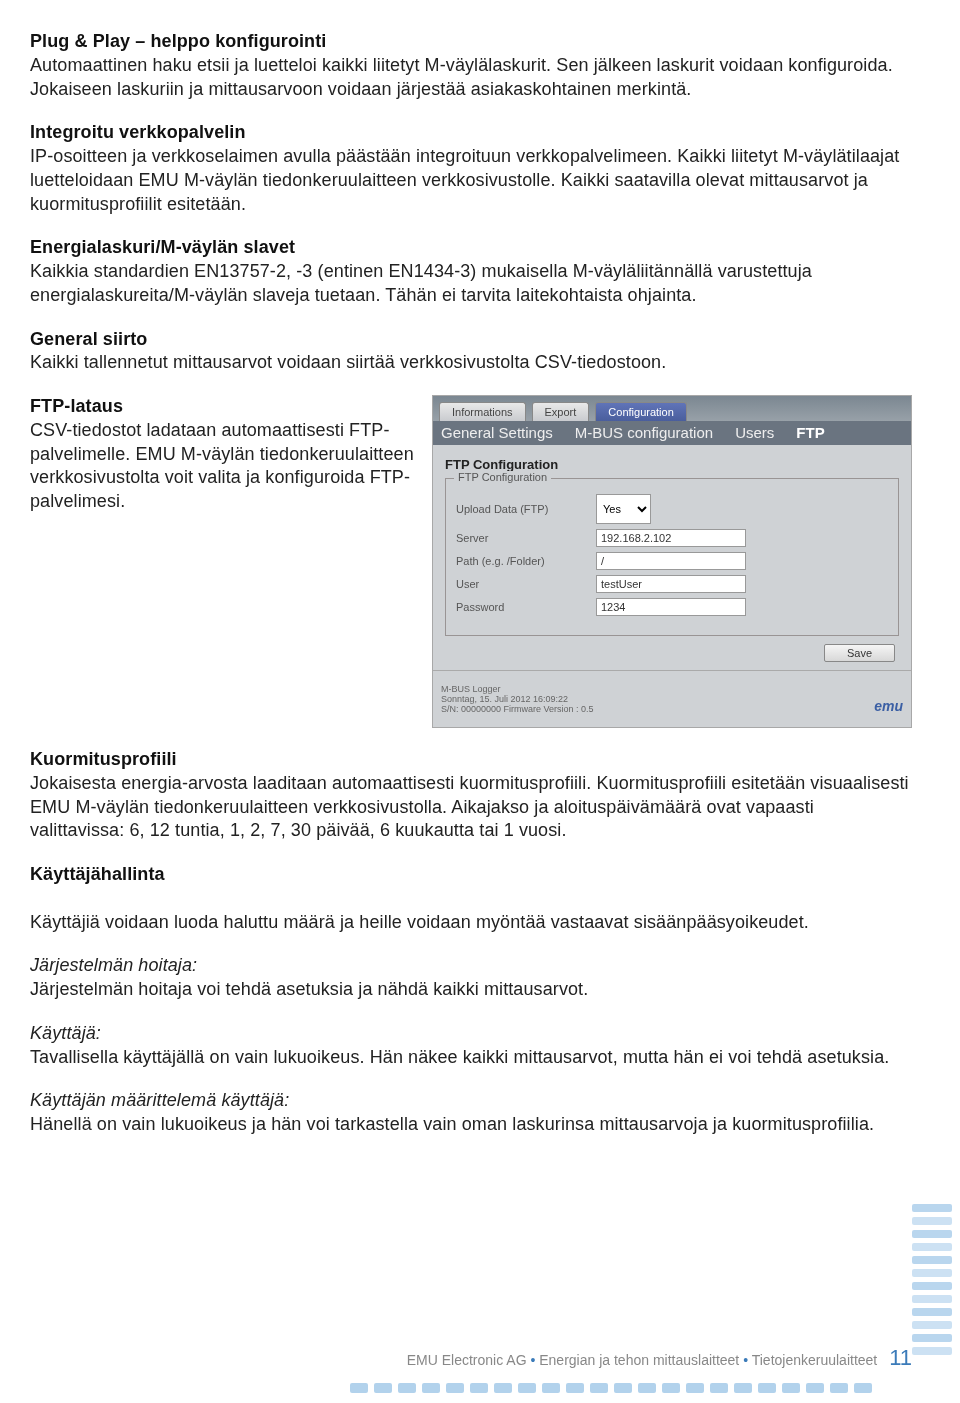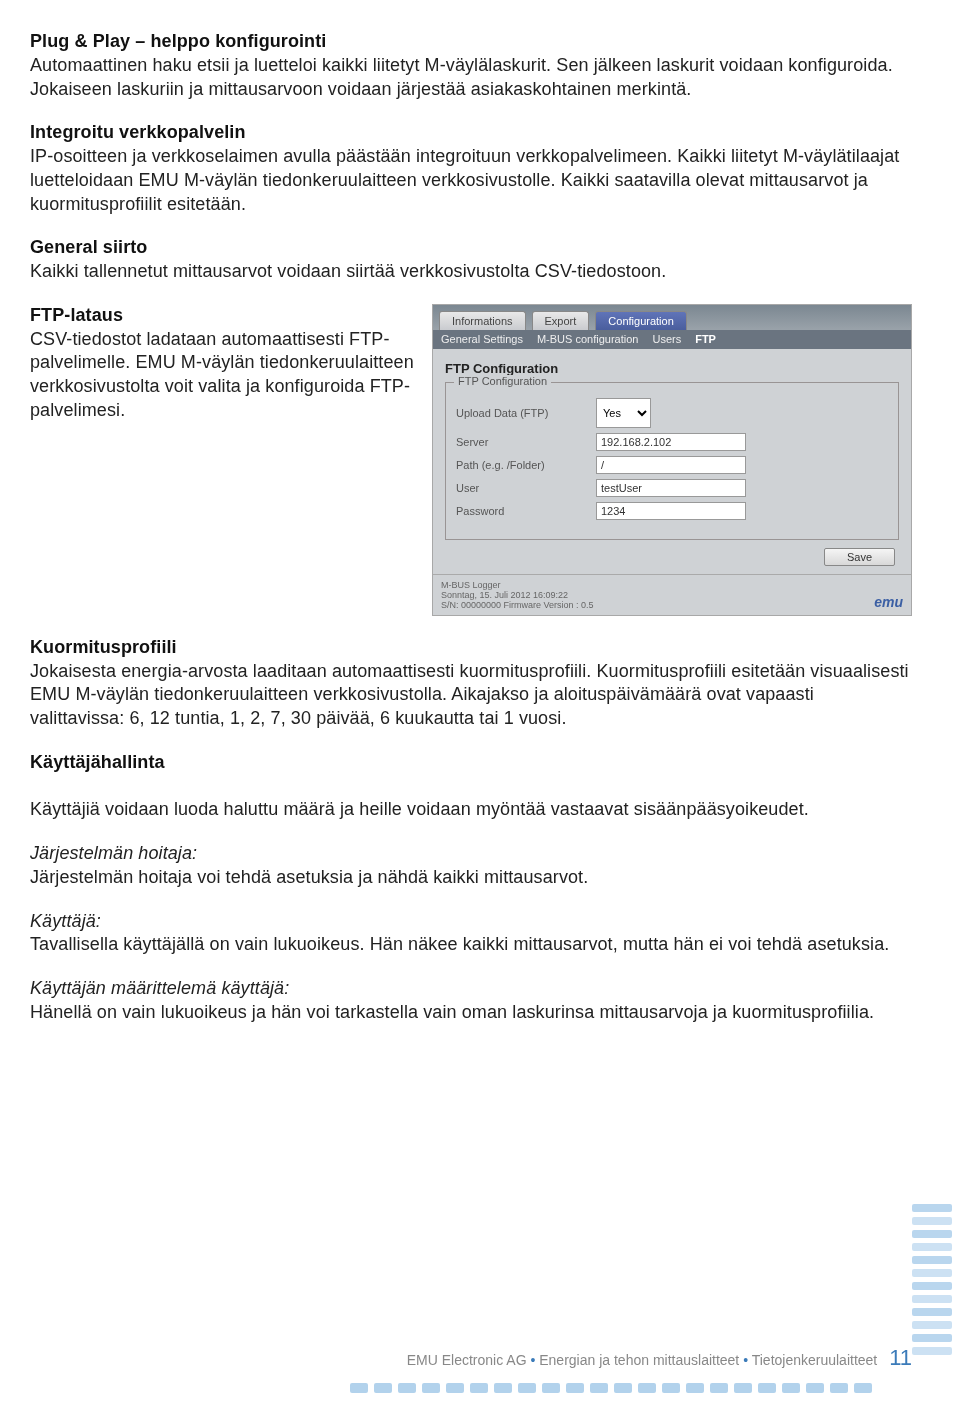--- a/index.html
+++ b/index.html
@@ -52,22 +52,22 @@
   }
   .ftp-tabs1 { display:flex; gap:6px; padding:6px 6px 0 6px; }
   .ftp-tab1 {
     background: linear-gradient(#e9e9e9,#c9cbcf);
     border:1px solid #888; border-bottom:none;
     border-radius:3px 3px 0 0;
     padding:3px 12px; font-size:11px; color:#444;
   }
   .ftp-tab1.active { background: linear-gradient(#6074b8,#4a5e9d); color:#fff; }
   .ftp-tabs2 {
-    display:flex; gap:14px; padding:3px 8px 4px 8px;
-    font-size:11px; color:#eee;
+    display:flex; gap:22px; padding:3px 8px 4px 8px;
+    font-size:15px; color:#eee;
     background:#6a7480;
   }
   .ftp-tabs2 span.active { color:#fff; font-weight:bold; }
   .ftp-body { background:#cfd2d5; padding:12px 12px 6px 12px; }
   .ftp-title { font-weight:bold; font-size:13px; margin-bottom:6px; color:#222;}
   .ftp-box { border:1px solid #999494; padding:10px 10px 14px 10px; position:relative; }
   .ftp-box-legend {
     position:absolute; top:-8px; left:8px; background:#cfd2d5;
     padding:0 4px; font-size:11px; color:#555;
   }
@@ -83,21 +83,21 @@
     padding:1px 2px; font-size:11px; width:55px; height:30px;
   }
   .ftp-save-row { display:flex; justify-content:flex-end; padding:8px 4px 2px 0; }
   .ftp-save {
     background:linear-gradient(#f5f5f5,#d8d8d8);
     border:1px solid #888; border-radius:2px;
     padding:2px 22px; font-size:11px; color:#333;
   }
   .ftp-footer {
     background:#cfd2d5; border-top:1px solid #aaa;
-    padding:5px 8px; font-size:9px; color:#666;
+    padding:13px 8px; font-size:9px; color:#666;
     display:flex; justify-content:space-between; align-items:flex-end;
   }
   .ftp-logo { color:#3b5fa4; font-weight:bold; font-size:14px; font-style:italic; }
 
   
   .page-footer {
     position:absolute;
     bottom:32px;
     right:48px;
     font-size:14px;
@@ -132,20 +132,24 @@
   <div class="body-text">
     <span class="sec-heading">Plug &amp; Play – helppo konfigurointi</span><br>
     <span>Automaattinen haku etsii ja luetteloi kaikki liitetyt M-väylälaskurit. Sen jälkeen laskurit voidaan konfiguroida. Jokaiseen laskuriin ja mittausarvoon voidaan järjestää asiakaskohtainen merkintä.</span>
   </div>
 
   <div class="body-text">
     <span class="sec-heading">Integroitu verkkopalvelin</span><br>
     <span>IP-osoitteen ja verkkoselaimen avulla päästään integroituun verkkopalvelimeen. Kaikki liitetyt M-väylätilaajat luetteloidaan EMU M-väylän tiedonkeruulaitteen verkkosivustolle. Kaikki saatavilla olevat mittausarvot ja kuormitusprofiilit esitetään.</span>
   </div>
 
+  <div class="body-text">
+    <span class="sec-heading">Energialaskuri/M-väylän slavet</span><br>
+    <span>Kaikkia standardien EN13757-2, -3 (entinen EN1434-3) mukaisella M-väyläliitännällä varustettuja energialaskureita/M-väylän slaveja tuetaan. Tähän ei tarvita laitekohtaista ohjainta.</span>
+  </div>
 
   <div class="body-text">
     <span class="sec-heading">General siirto</span><br>
     <span>Kaikki tallennetut mittausarvot voidaan siirtää verkkosivustolta CSV-tiedostoon.</span>
   </div>
 
   <div class="two-col">
     <div class="left">
       <div class="body-text">
         <span class="sec-heading">FTP-lataus</span><br>

